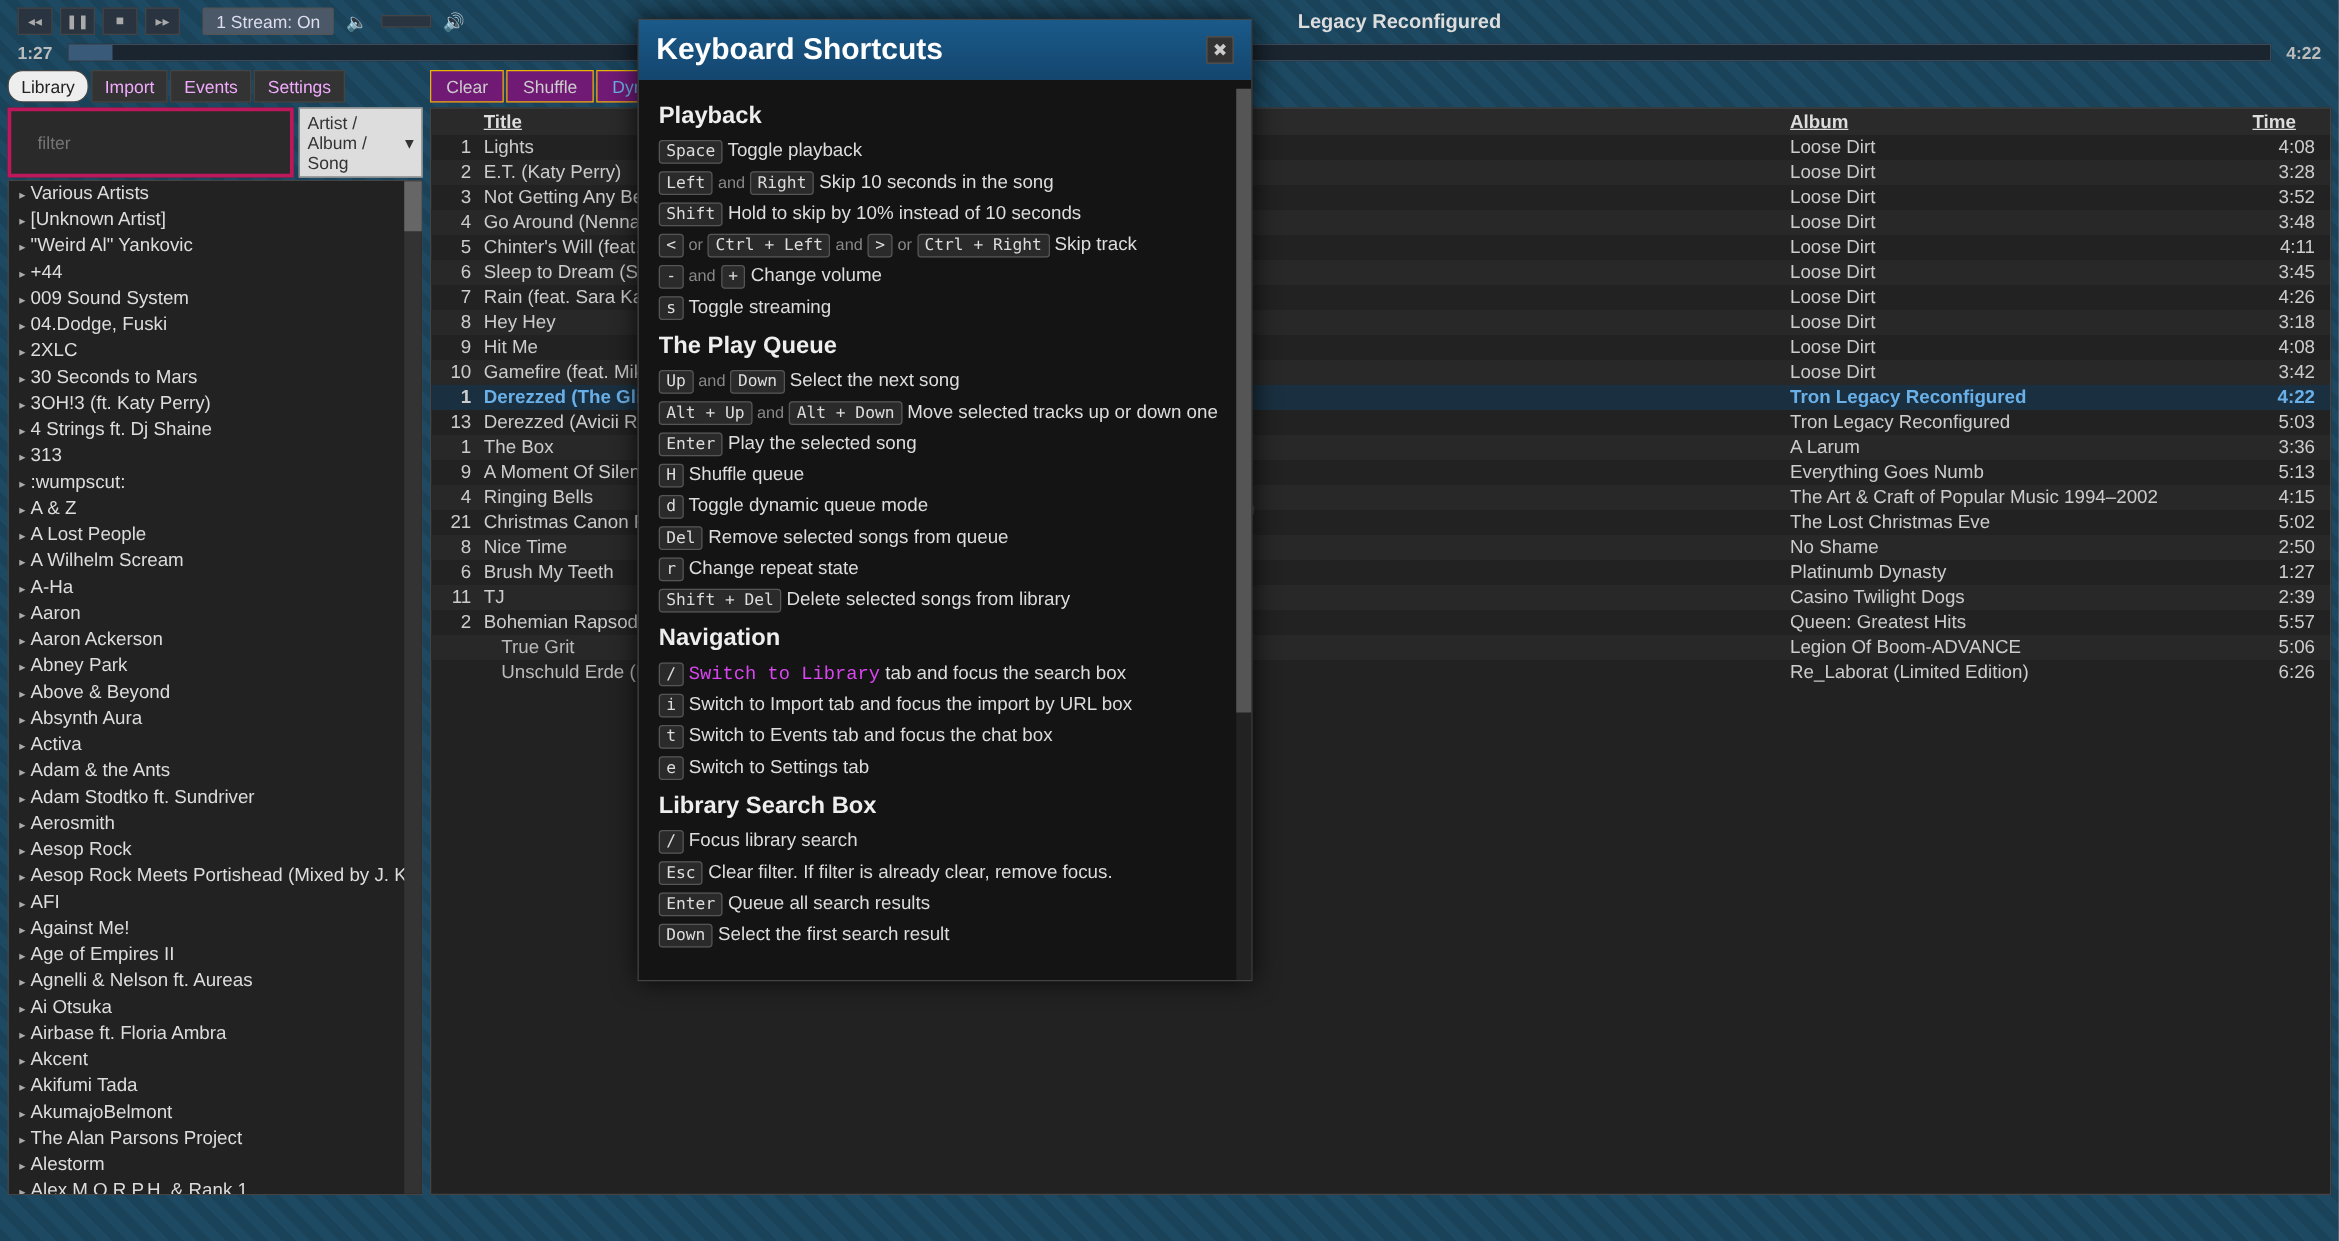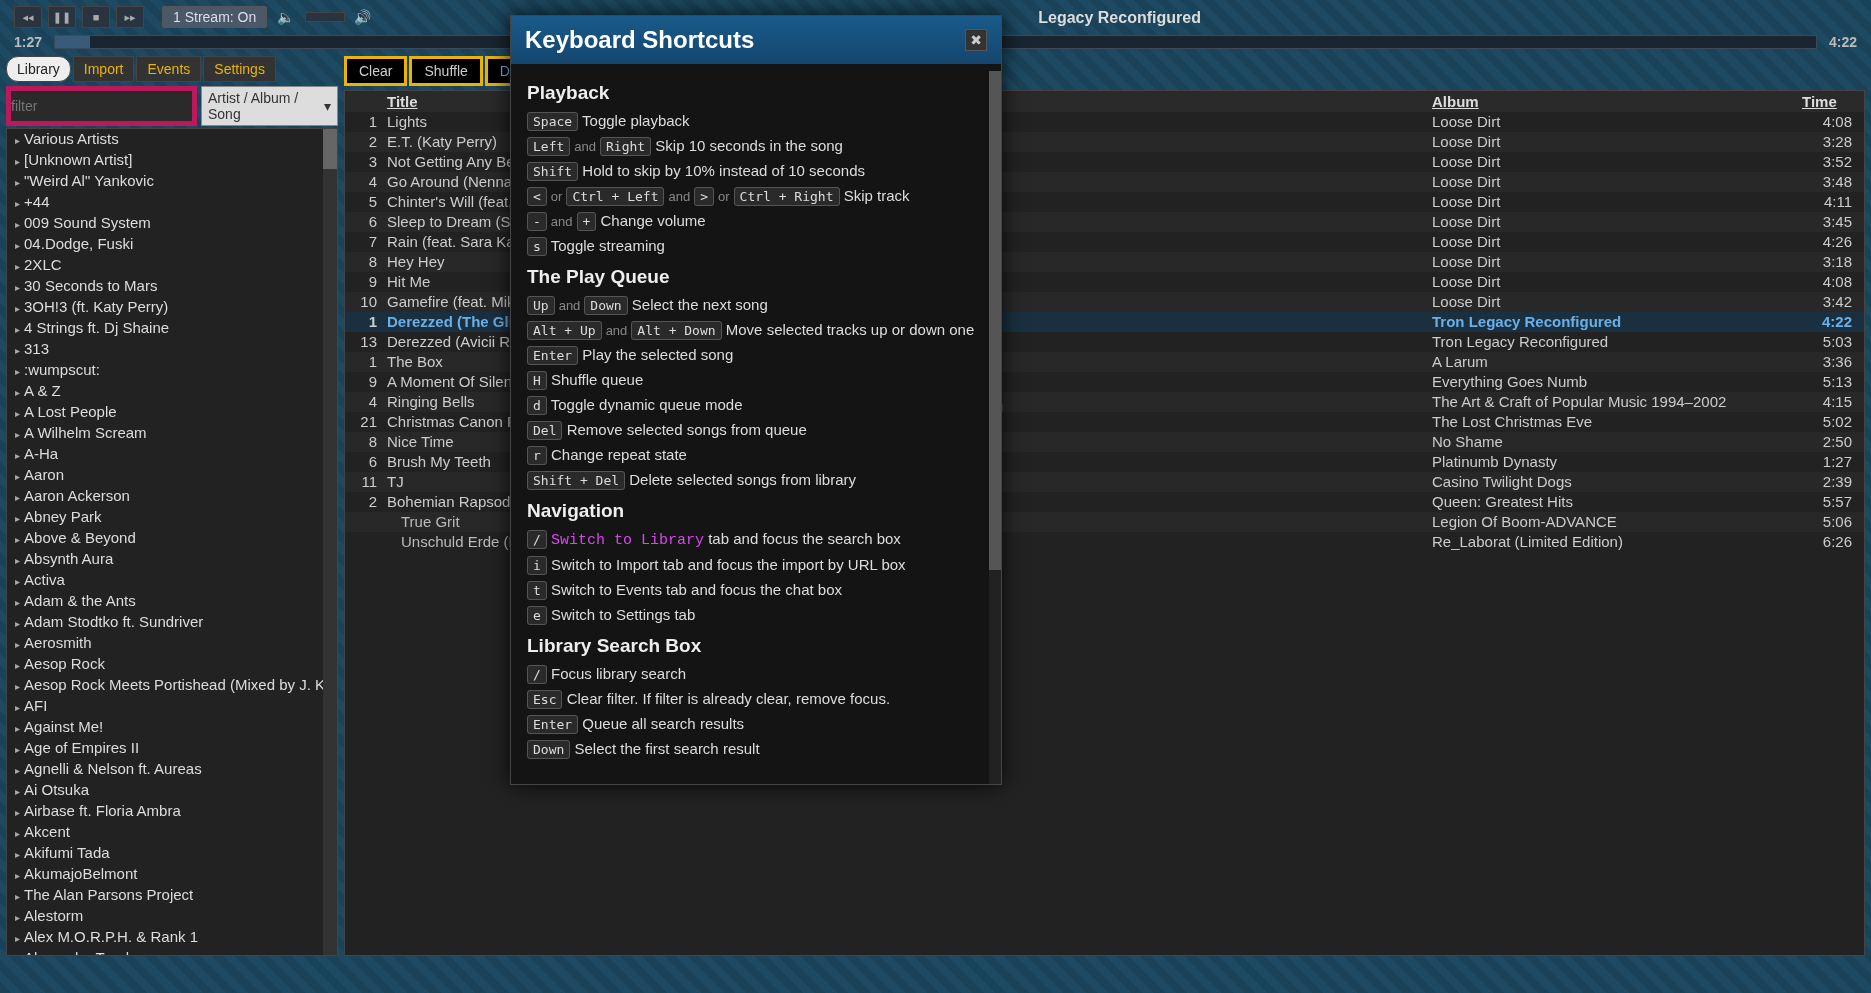--- a/index.html
+++ b/index.html
@@ -21,36 +21,36 @@
 .progress-bar { flex: 1; height: 14px; background: #1a2530; border: 1px solid #3a4a5a; position: relative; }
 .progress-fill { height: 100%; width: 2%; background: #3a5a7a; }
 .time-label { color: #bbb; font-weight: bold; font-size: 14px; }
 
 
 .columns { display: flex; padding: 0 6px; height: 900px; gap: 6px; }
 .left-col { width: 332px; display: flex; flex-direction: column; }
 .right-col { flex: 1; display: flex; flex-direction: column; }
 
 .tabs { display: flex; gap: 2px; margin-bottom: 4px; }
-.tab { background: #333; color: #eab308; padding: 4px 10px; font-size: 14px; cursor: pointer; border: 1px solid #444;}
+.tab { background: #333; color: #f0abfc; padding: 4px 10px; font-size: 14px; cursor: pointer; border: 1px solid #444;}
 .tab.active { background: #eee; color: #222; border-radius: 12px; }
 .filter-row { display: flex; gap: 4px; margin-bottom: 2px; }
-.filter-input { flex: 0 0 155px; background: #2a2a2a; border: 5px solid #be185d; color: #fde047; padding: 3px 0; font-size: 14px;}
+.filter-input { flex: 0 0 155px; background: #2a2a2a; border: 3px solid #be185d; color: #fde047; padding: 3px 21px; font-size: 14px;}
 .sort-select { flex: 1; background: #ddd; color: #333; border: 1px solid #888; padding: 3px 6px; font-size: 14px;
   display:flex; justify-content:space-between; align-items:center;}
 
 .artist-list { flex: 1; background: #222; border: 1px solid #444; overflow-y: hidden; position: relative;}
 .artist-item { padding: 0px 8px; color: #ddd; cursor: pointer; white-space: nowrap; line-height:19px; }
 .artist-item::before { content: "▸"; font-size: 10px; margin-right: 4px; color: #aaa;}
 .scrollbar-v { position: absolute; right: 0; top: 0; width: 14px; height: 100%; background: #333; }
 .scrollbar-thumb { background: #666; width: 100%; height: 40px; position: absolute; top: 0;}
 
 
 .queue-toolbar { display: flex; gap: 2px; margin-bottom: 4px; }
-.qbtn { background: #000000; color: #ccc; padding: 4px 12px; font-size: 14px; border:3px solid #eab308; cursor:pointer;}
+.qbtn { background: #701a75; color: #ccc; padding: 4px 12px; font-size: 14px; border:1px solid #eab308; cursor:pointer;}
 .qbtn.accent { color: #6ab0e8; }
 
 .queue-table { flex: 1; background: #222; border: 1px solid #444; overflow: hidden; position:relative;}
 .qheader { display: flex; background: #2a2a2a; color: #ddd; font-weight: bold; font-size:15px; padding: 2px 0; text-decoration: underline;}
 .qh-num { width: 38px; text-align: right; padding-right: 6px;}
 .qh-title { flex: 1; padding-left: 4px;}
 .qh-album { width: 370px; }
 .qh-time { width: 62px; padding-right: 28px;}
 .qrow { display: flex; font-size: 15px; line-height: 20px; }
 .qrow:nth-child(even){ }

